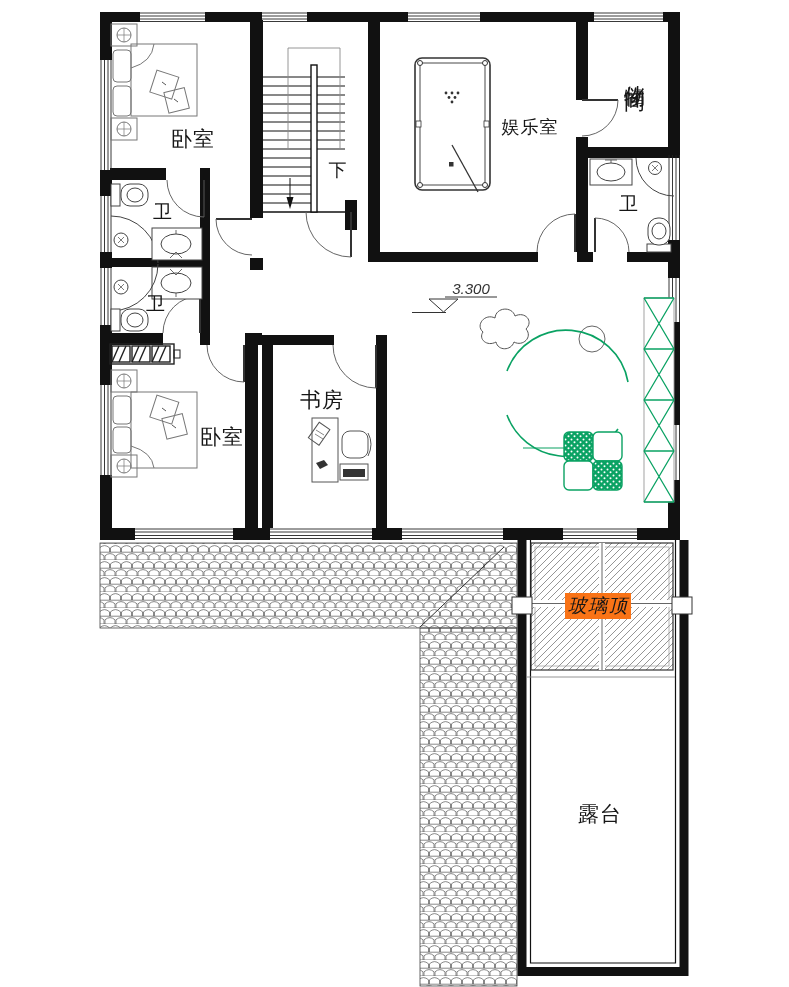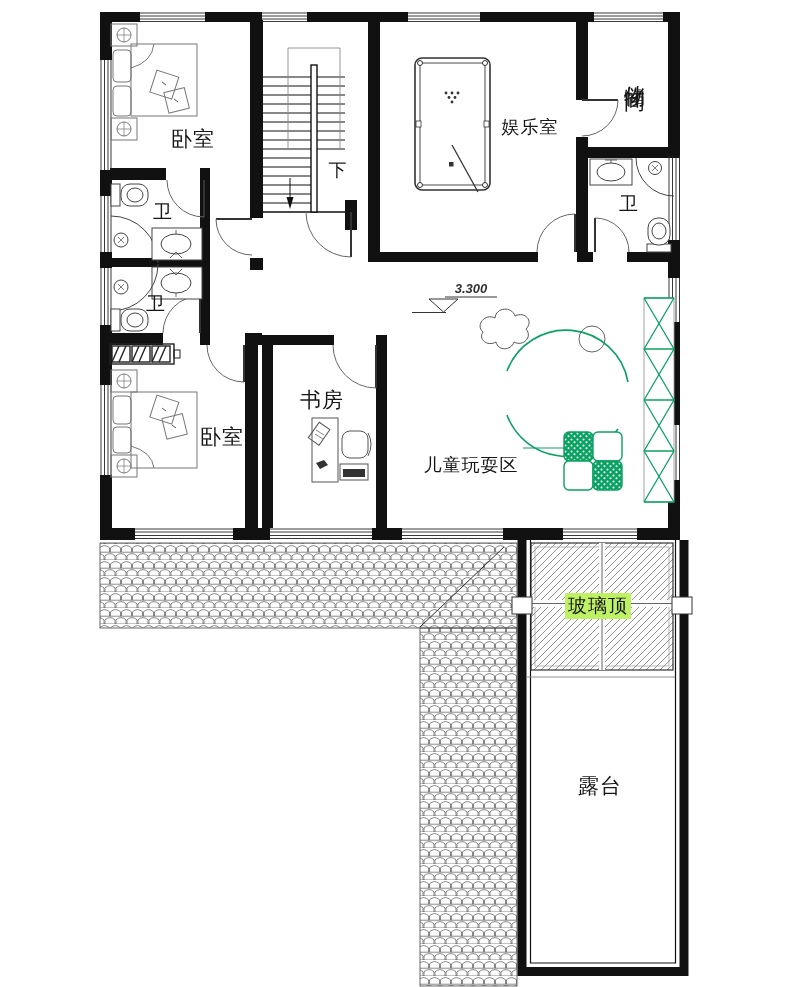--- a/index.html
+++ b/index.html
@@ -4,22 +4,22 @@
 <style>
   html,body{margin:0;padding:0;background:#fff;}
   #stage{position:relative;width:789px;height:987px;background:#fff;overflow:hidden;
          font-family:"Liberation Sans",sans-serif;}
   #plan-svg{position:absolute;left:0;top:0;}
   .lbl{position:absolute;transform:translate(-50%,-50%);white-space:nowrap;
        color:#161616;font-size:21px;font-weight:500;letter-spacing:1px;z-index:5;}
   .lbl.small{font-size:19px;}
   .lbl.big{font-size:18px;}
   .lbl.vertical{writing-mode:vertical-rl;text-orientation:upright;letter-spacing:3px;line-height:1;}
-  .lbl.onhatch{background:#bef264;padding:0 3px;}
-  .lbl.elev{font-size:13px;font-style:italic;font-weight:700;letter-spacing:0;color:#333;}
+  .lbl.onhatch{background:#f97316;padding:0 3px;font-style:italic;}
+  .lbl.elev{font-size:15px;font-style:italic;font-weight:400;letter-spacing:0;color:#333;}
 </style>
 </head>
 <body>
 
 <div id="stage">
 
 <svg id="plan-svg" width="789" height="987" viewBox="0 0 789 987">
   <defs>
     <pattern id="tiles" width="11" height="16" patternUnits="userSpaceOnUse">
       <path d="M0.5,8 V3.8 Q5.5,-0.6 10.5,3.8 V8 M0,8.2 H11 M6,16 V11.8 Q11,7.4 16,11.8 V16 M-5,16 V11.8 Q0,7.4 5,11.8 V16 M0,16 H11" fill="none" stroke="#555" stroke-width="0.7"></path>
@@ -334,18 +334,17 @@
 
 <div class="lbl" style="left:193px;top:139px">卧室</div>
 <div class="lbl big" style="left:338px;top:170px">下</div>
 <div class="lbl big" style="left:530px;top:127px">娱乐室</div>
 <div class="lbl vertical" style="left:635px;top:72px">储物间</div>
 <div class="lbl small" style="left:163px;top:212px">卫</div>
 <div class="lbl small" style="left:156px;top:304px">卫</div>
 <div class="lbl small" style="left:629px;top:204px">卫</div>
 <div class="lbl" style="left:222px;top:437px">卧室</div>
 <div class="lbl" style="left:322px;top:400px">书房</div>
-<div class="lbl big" style="left:471px;top:465px">儿童玩耍区</div>
 <div class="lbl small onhatch" style="left:598px;top:606px">玻璃顶</div>
-<div class="lbl" style="left:600px;top:786px">露台</div>
+<div class="lbl" style="left:600px;top:814px">露台</div>
 <div class="lbl elev" style="left:471px;top:288px">3.300</div>
 
 </div>
 
 </body></html>

